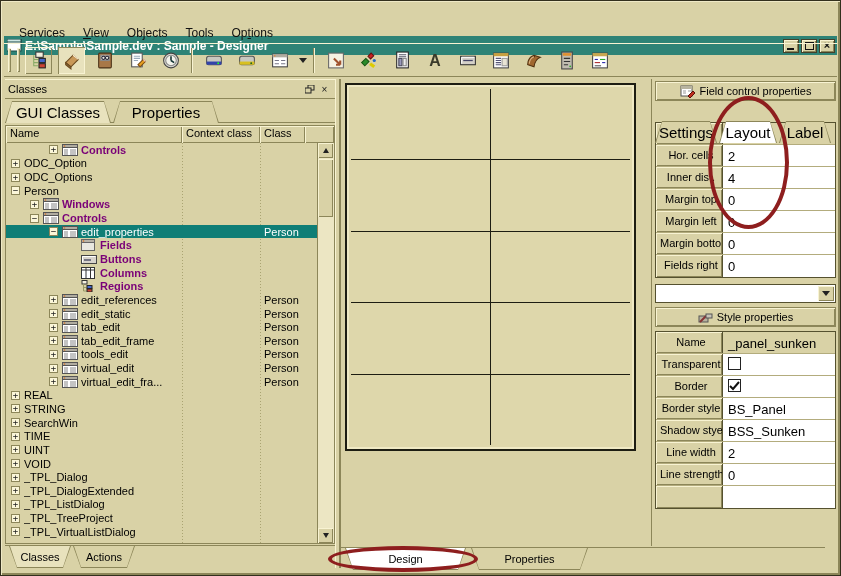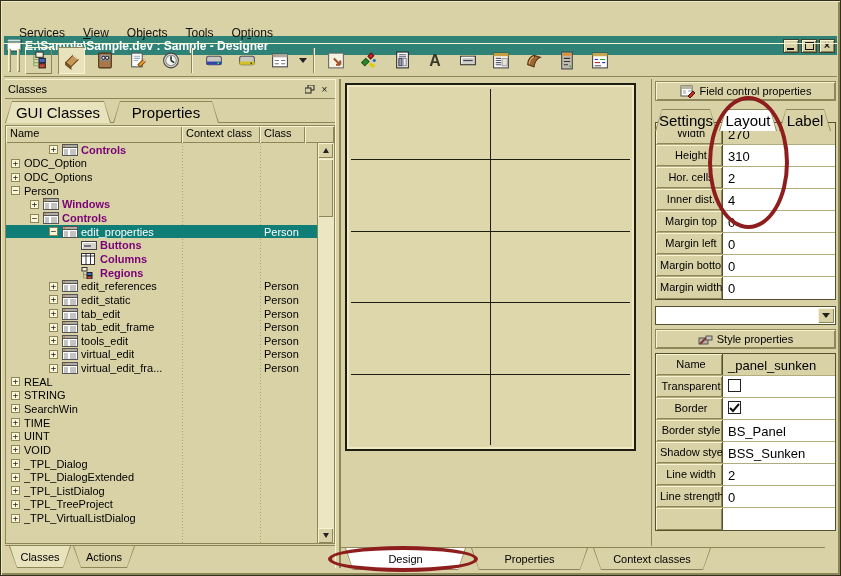--- a/index.html
+++ b/index.html
@@ -106,21 +106,21 @@
   .canvas-cell{background:var(--canvas);}
 
   .bottom-tabs-main{position:absolute;left:339px;right:15px;top:546px;height:24px;
                     box-shadow:inset 0 1px 0 var(--sh);}
 
   
   .right-panel{position:absolute;left:650px;top:78px;width:188px;height:467px;
                box-shadow:inset 1px 0 0 var(--sh);padding:2px 3px 0 4px;}
   .hdr-btn{height:20px;background:var(--face);box-shadow:inset 1px 1px 0 var(--hi), inset -1px -1px 0 var(--sh);
            border:1px solid var(--sh);display:flex;align-items:center;justify-content:center;font-size:11px;gap:4px;}
-  .rp-tabs{height:21px;display:flex;padding-top:8px;position:relative;}
+  .rp-tabs{height:21px;display:flex;padding-top:20px;position:relative;}
   .pgrid{border:1px solid var(--dk);background:var(--face);}
   .pg-row{display:flex;height:22px;border-bottom:1px solid #b3ac7d;}
   .pg-row:last-child{border-bottom:none;}
   .pg-label{width:66px;flex:none;background:var(--face);box-shadow:inset 1px 1px 0 var(--hi), inset -1px -1px 0 var(--sh);
             font-size:11px;padding:4px 0 0 4px;white-space:nowrap;overflow:hidden;text-align:center;}
   .pg-val{flex:1;background:#fff;font-size:13px;padding:4px 0 0 5px;border-left:1px solid var(--dk);
           white-space:nowrap;overflow:hidden;display:flex;align-items:flex-start;}
   .pg-val.tan{background:var(--face);}
   .cbox{width:13px;height:13px;background:#fff;border:1px solid #222;margin-top:-1px;display:flex;
         align-items:center;justify-content:center;}
@@ -430,20 +430,31 @@
                 <circle cx="2.5" cy="2" r="0.8" fill="#d87020"></circle>
                 <path d="M2 6h4M2 8h4M2 10h4M8 6h6M8 8h6M8 10h6" stroke="#888" fill="none"></path>
               </svg>
             </span>
             <span class="tlabel">edit_properties</span>
             <span class="tree-cls">Person</span>
           </div>
           <div class="tree-row" style="padding-left: 62px;">
             <div style="width: 13px;"></div>
             <span class="node-icon">
+              <svg width="14" height="12" viewBox="0 0 14 12">
+                <rect x="0.5" y="0.5" width="13" height="11" fill="#e8e8e0" stroke="#666"></rect>
+                <rect x="0.5" y="0.5" width="13" height="3" fill="#b8b4a8" stroke="#666"></rect>
+                <circle cx="2.5" cy="2" r="0.8" fill="#d87020"></circle>
+              </svg>
+            </span>
+            <span class="tlabel group">Fields</span>
+          </div>
+          <div class="tree-row" style="padding-left: 62px;">
+            <div style="width: 13px;"></div>
+            <span class="node-icon">
               <svg width="16" height="12" viewBox="0 0 16 12">
                 <rect x="0.5" y="2.5" width="15" height="8" fill="#d8d4cc" stroke="#444"></rect>
                 <path d="M1.5 3.5 h13 M1.5 3.5 v6" stroke="#fff" fill="none"></path>
                 <path d="M3 7 h7" stroke="#335" stroke-width="1.2"></path>
               </svg>
             </span>
             <span class="tlabel group">Buttons</span>
           </div>
           <div class="tree-row" style="padding-left: 62px;">
             <div style="width: 13px;"></div>
@@ -645,24 +656,20 @@
   </div>
 
   <div class="bottom-tabs-main" id="main-bottom-tabs">
       <div class="btab activewhite" style="left: 5px; width: 121px; top: 1px;">
         <div class="shape"></div>
         <div class="inner">Design</div>
       </div>
       <div class="btab" style="left: 131px; width: 117px; top: 1px;">
         <div class="shape"></div>
         <div class="inner">Properties</div>
-      </div>
-      <div class="btab" style="left: 253px; width: 118px; top: 1px;">
-        <div class="shape"></div>
-        <div class="inner">Context classes</div>
       </div>
     </div>
 
   <div class="right-panel">
     <div class="hdr-btn">
       <svg width="16" height="14" viewBox="0 0 16 14">
           <rect x="1" y="2" width="11" height="10" fill="#fff" stroke="#555"></rect>
           <rect x="1" y="2" width="11" height="3" fill="#b8b4a0"></rect>
           <path d="M3 7h3M3 9h3M8 7h3" stroke="#999" fill="none"></path>
           <path d="M8 12 L13 7 L15 9 L10 14 Z" fill="#c03020" stroke="#5a1008"></path>
@@ -682,45 +689,41 @@
           <div class="shape"></div>
           <div class="inner">Label</div>
         </div>
       </div>
     <div class="pgrid" id="layout-grid">
         <div class="pg-row">
           <div class="pg-label">Width</div>
           <div class="pg-val tan">270</div>
         </div>
         <div class="pg-row">
-          <div class="pg-label">Height</div>
-          <div class="pg-val">310</div>
-        </div>
-        <div class="pg-row">
           <div class="pg-label">Hor. cells</div>
           <div class="pg-val">2</div>
         </div>
         <div class="pg-row">
           <div class="pg-label">Inner dist.</div>
           <div class="pg-val">4</div>
         </div>
         <div class="pg-row">
           <div class="pg-label">Margin top</div>
           <div class="pg-val">0</div>
         </div>
         <div class="pg-row">
           <div class="pg-label">Margin left</div>
           <div class="pg-val">0</div>
         </div>
         <div class="pg-row">
           <div class="pg-label">Margin bottor</div>
           <div class="pg-val">0</div>
         </div>
         <div class="pg-row">
-          <div class="pg-label">Margin width</div>
+          <div class="pg-label">Fields right</div>
           <div class="pg-val">0</div>
         </div>
       </div>
     <div class="combo">
       <span></span>
       <div class="combo-btn">
           <span class="tri-down"></span>
         </div>
     </div>
     <div class="gap4"></div>

